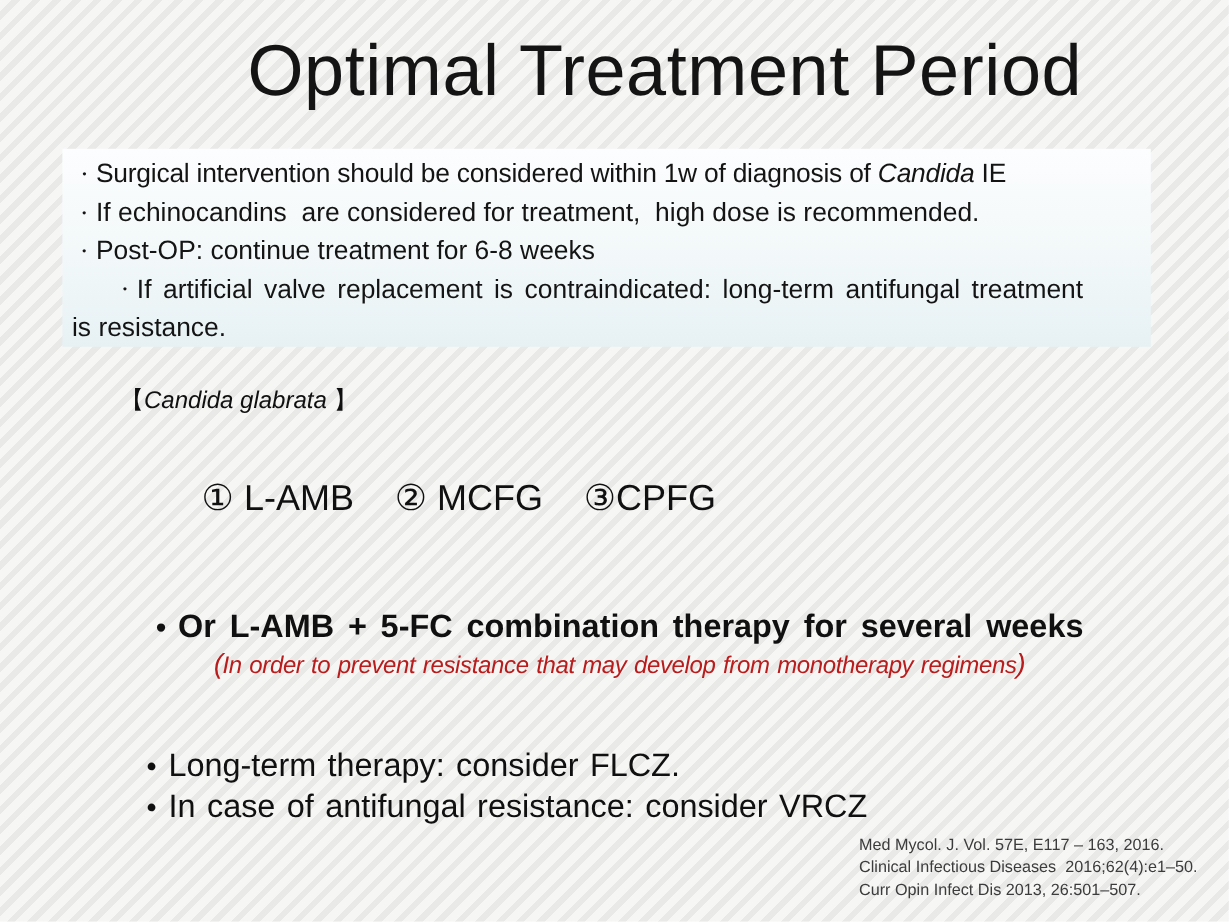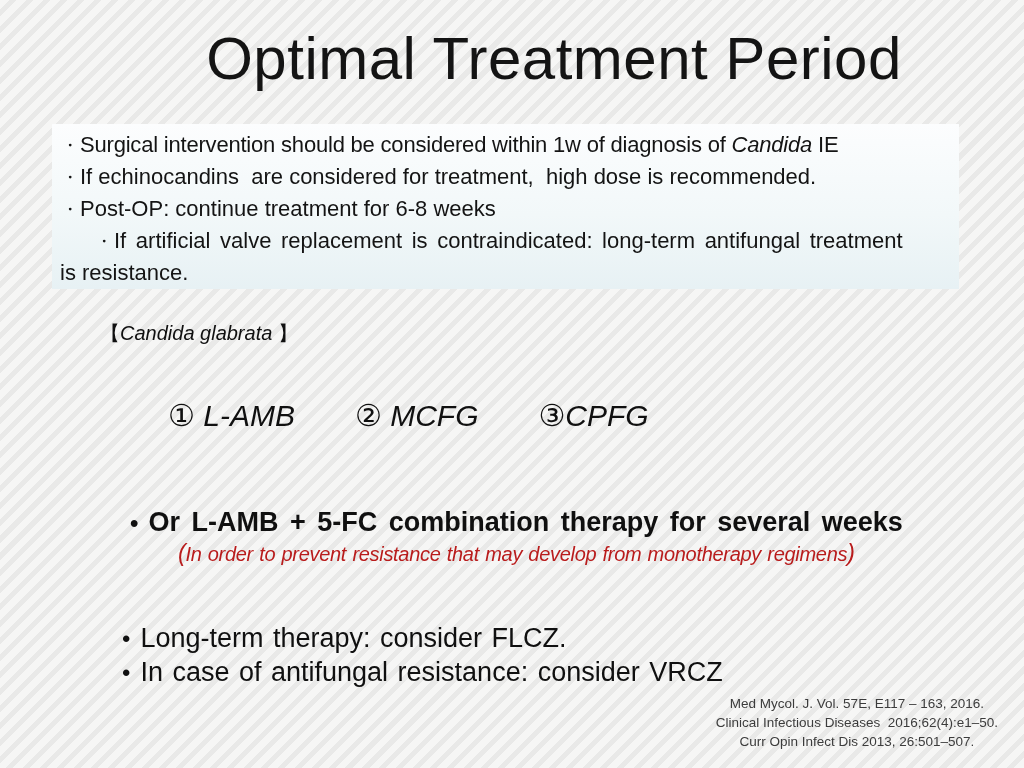--- a/index.html
+++ b/index.html
@@ -45,33 +45,33 @@
     font-size: 27px; color: #101010; white-space: pre;
   }
   .main-bullet .dot { font-size: 24px; margin-right: 10px; }
   .line-mono  { top: 364px; word-spacing: 7px; }
   .line-combo { top: 476px; word-spacing: 4px; font-weight: bold; }
   .line-flcz  { top: 592px; word-spacing: 2px; }
   .line-vrcz  { top: 626px; word-spacing: 2px; }
 
   .drug-row {
     position: absolute; left: 168px; top: 398px;
-    font-size: 30px; display: flex; gap: 60px; color: #101010; font-style: italic;
+    font-size: 30px; display: flex; gap: 34px; color: #101010;
   }
 
   .combo-note {
     position: absolute; left: 153px; top: 517px;
     font-size: 20px; font-style: italic; letter-spacing: -0.3px;
     word-spacing: 1px; color: #b91c1c; white-space: pre;
   }
   .combo-note .paren { font-size: 23px; }
 
   .references {
     position: absolute; right: 26px; top: 694px;
-    text-align: center; font-size: 13.5px; line-height: 19px; color: #3c3c3c; margin-left: 36px;
+    text-align: left; font-size: 13.5px; line-height: 19px; color: #3c3c3c; margin-left: 36px;
   }
   .ref-line { white-space: pre; }
 </style>
 </head>
 <body>
 
 <div class="slide">
 
   <div class="title">Optimal Treatment Period</div>
 

